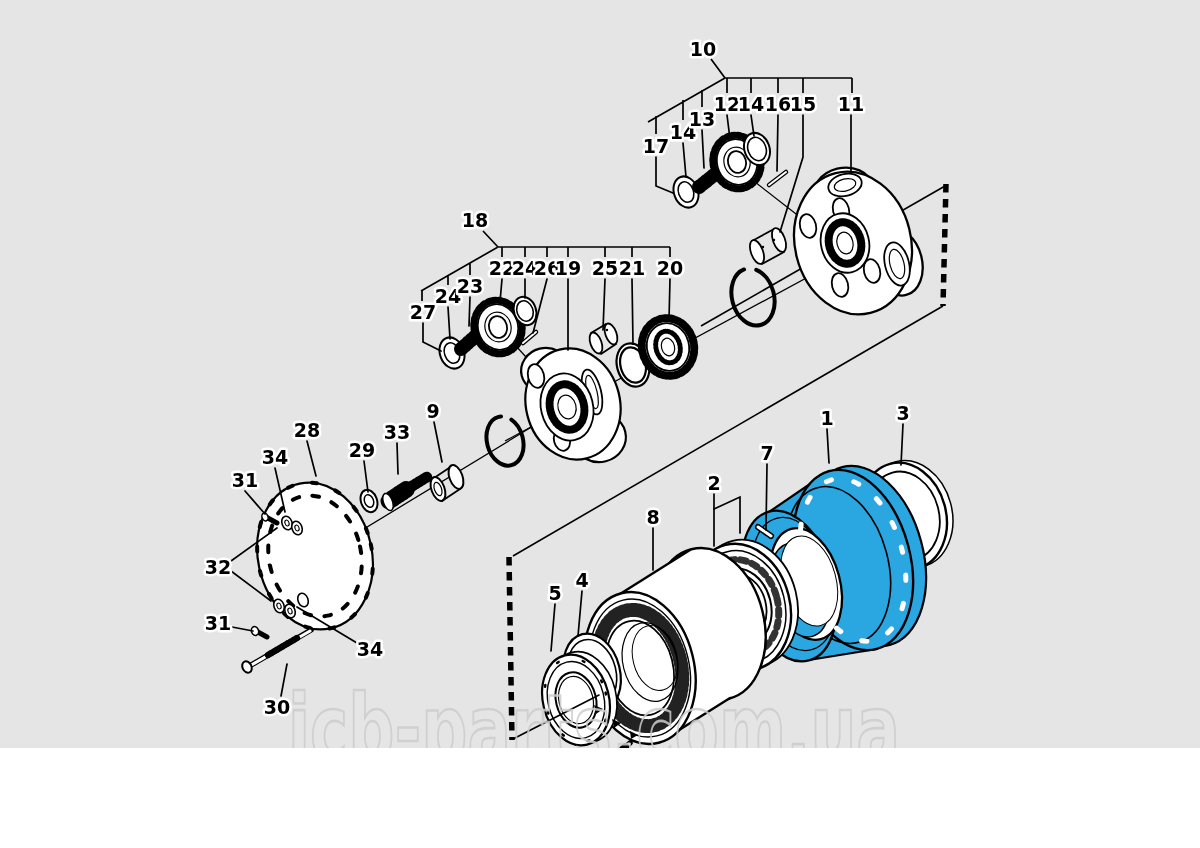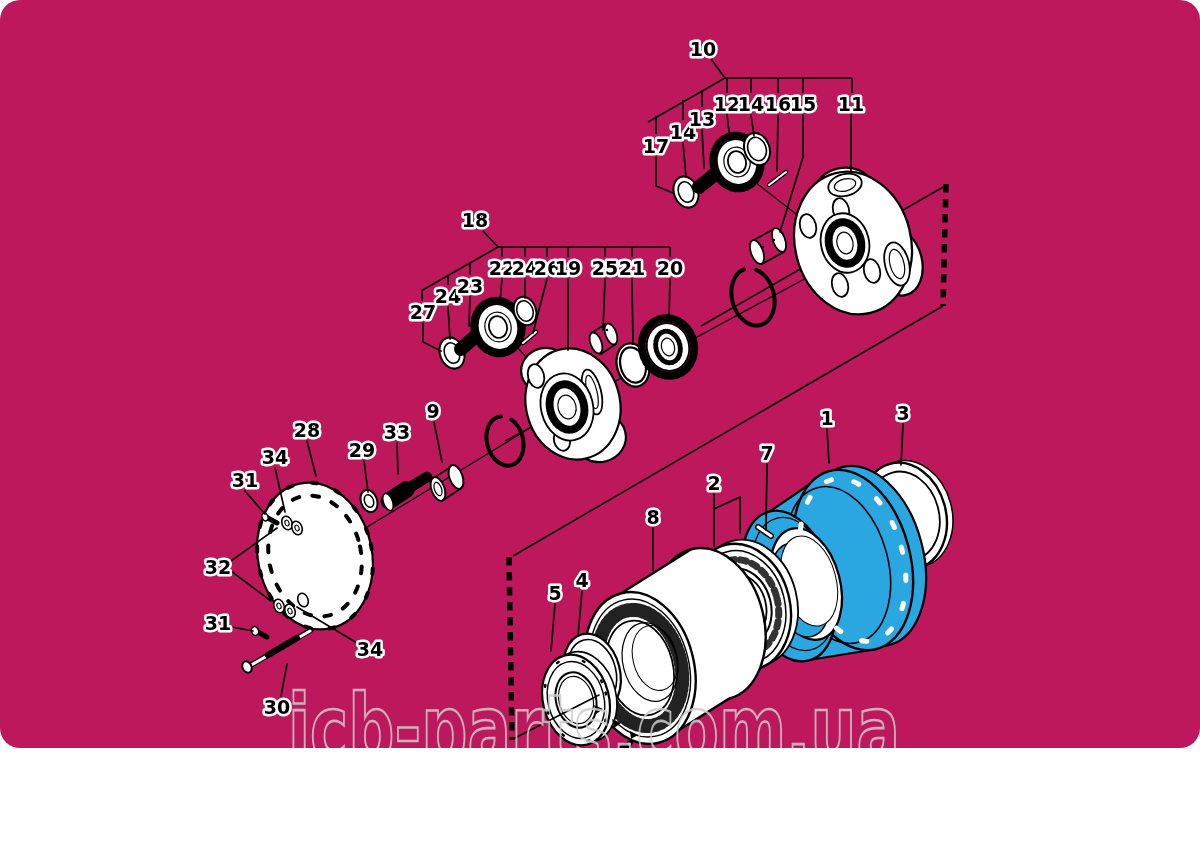--- a/index.html
+++ b/index.html
@@ -1,17 +1,17 @@
 <!DOCTYPE html>
 <html><head>
 <meta charset="utf-8">
 <style>
   html,body{margin:0;padding:0;background:#fff;}
-  .page{position:relative;width:1200px;height:748px;background:#be185d;overflow:hidden;
-        font-family:"DejaVu Sans","Liberation Sans",sans-serif;border-radius:20px;}
+  .page{position:relative;width:1200px;height:748px;background:#e5e5e5;overflow:hidden;
+        font-family:"DejaVu Sans","Liberation Sans",sans-serif;}
   svg{display:block}
   .leader{fill:none;stroke:#000;stroke-width:1.7;stroke-linecap:round}
   .callout{font:bold 19px "DejaVu Sans","Liberation Sans",sans-serif;text-anchor:middle;
            fill:#000;paint-order:stroke;stroke:#fff;stroke-width:5px;stroke-linejoin:round}
   .wm{font:bold 95px "DejaVu Sans","Liberation Sans",sans-serif;fill:none;opacity:.85}
   .ln{fill:none;stroke:#000}
 </style>
 </head>
 <body>
 

